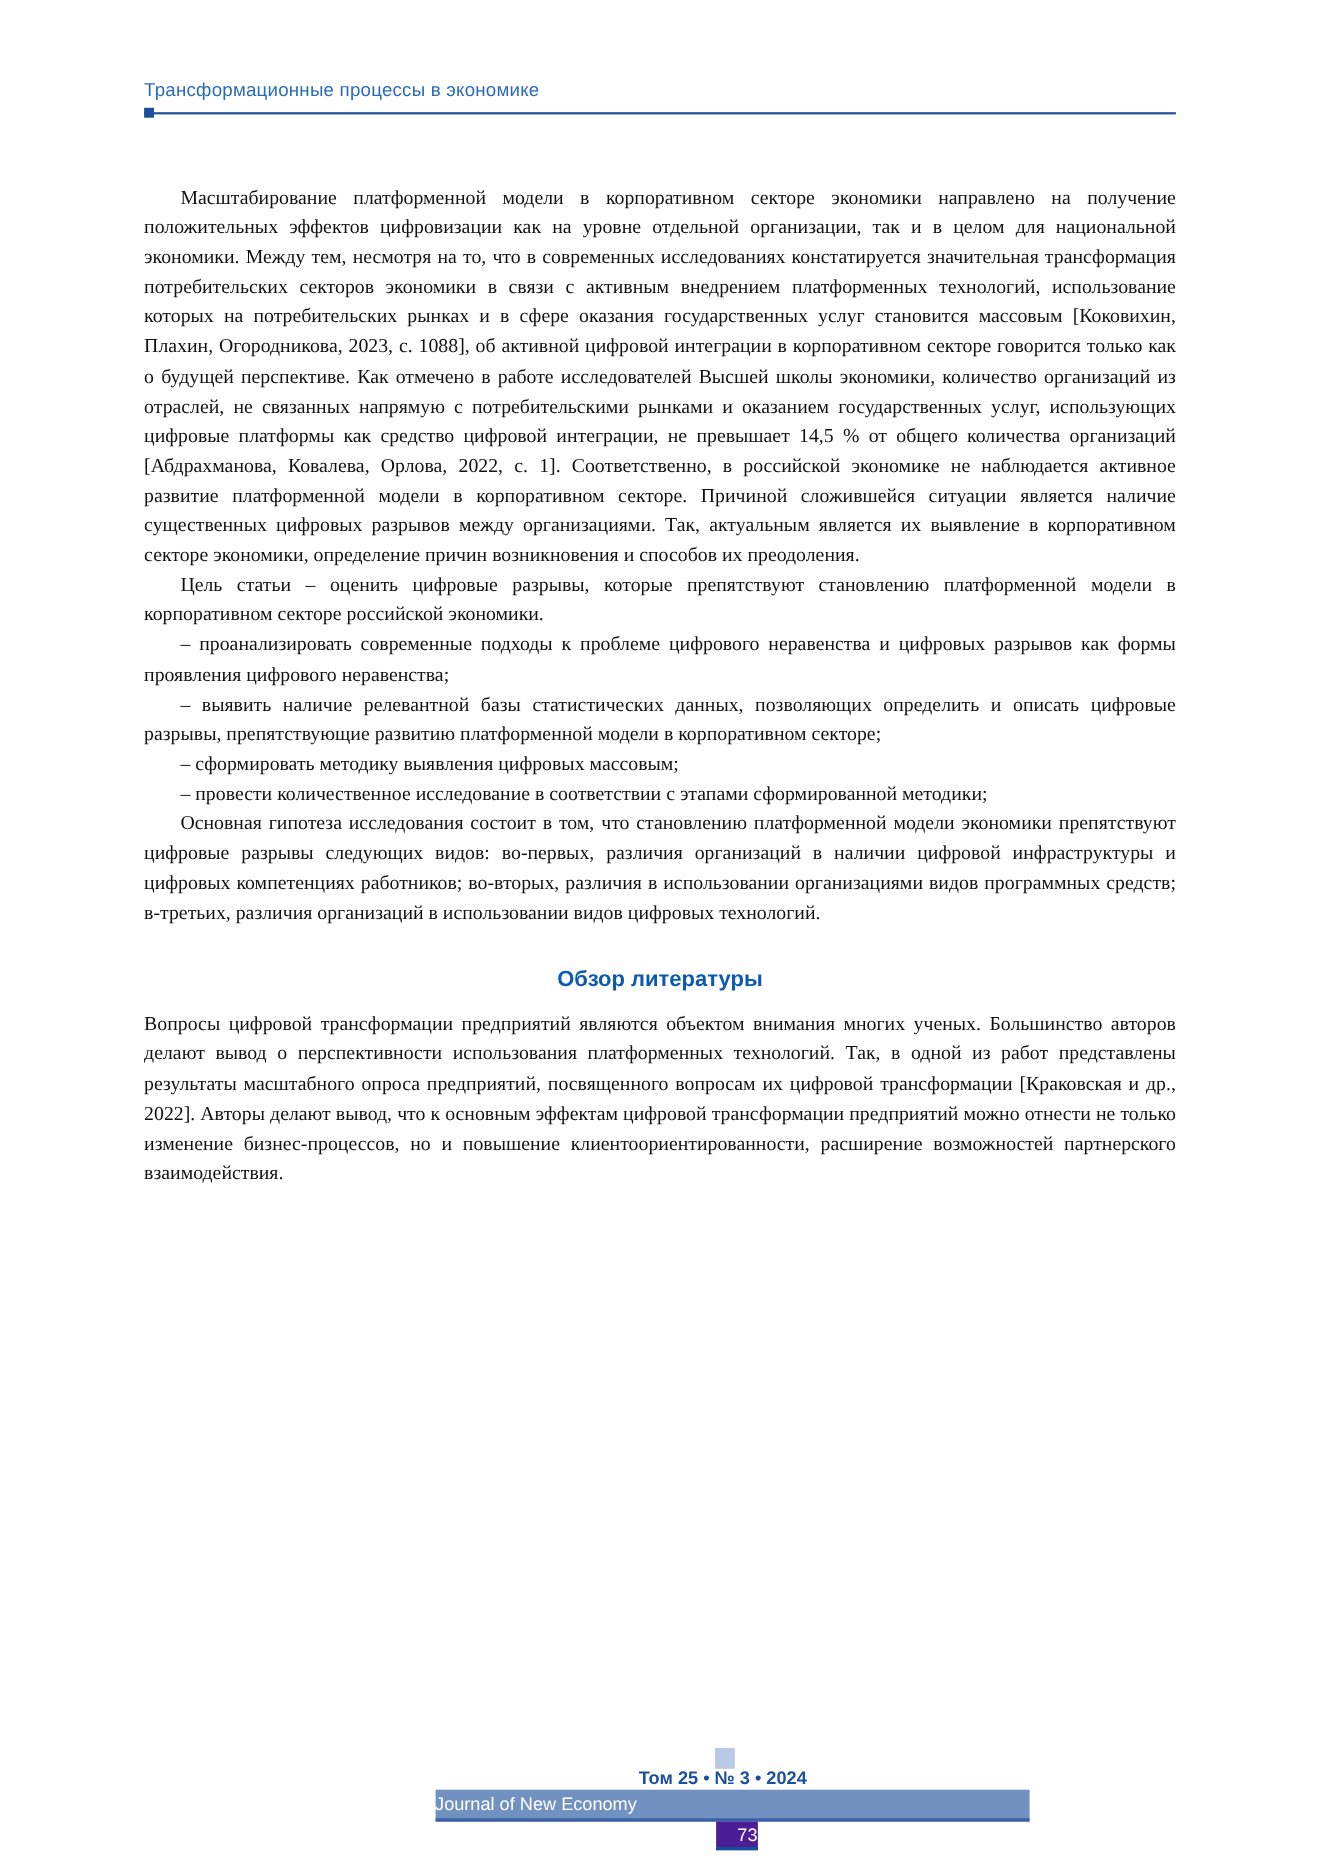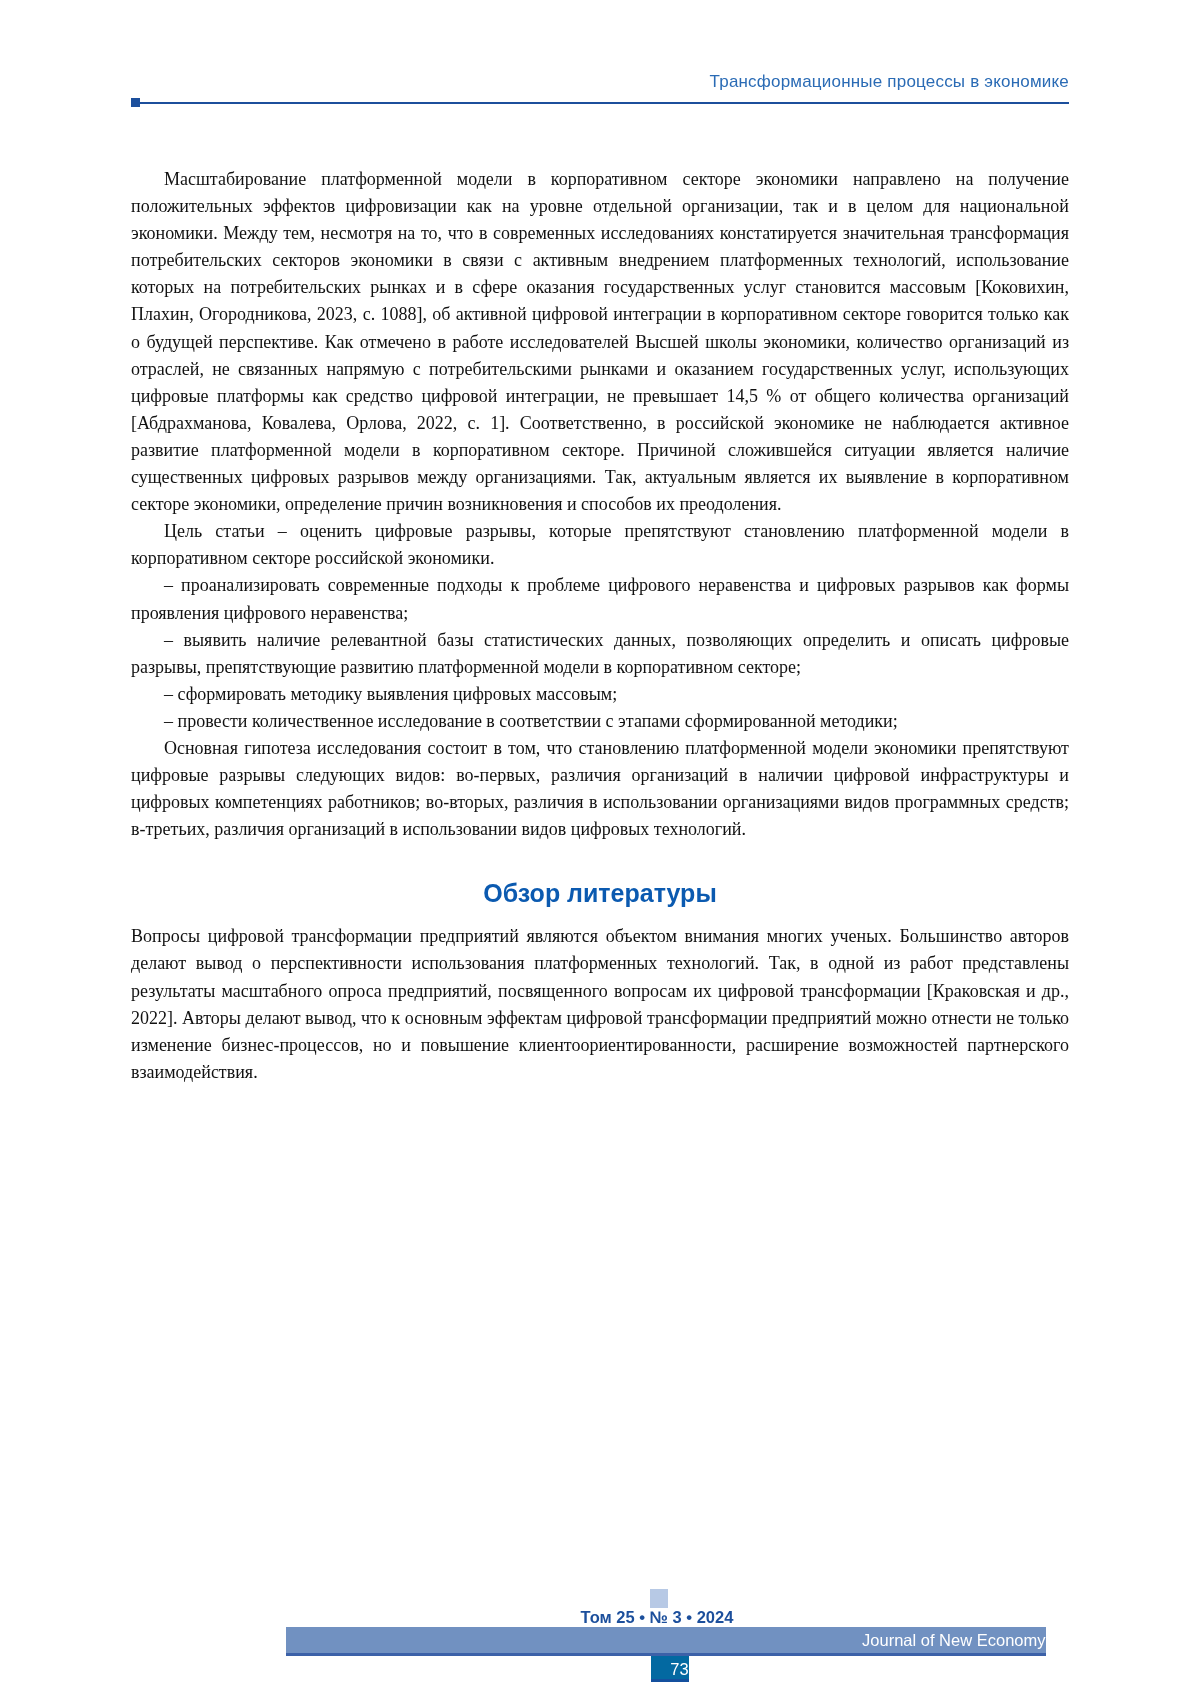--- a/index.html
+++ b/index.html
@@ -12,21 +12,21 @@
     color: #111111;
     overflow: hidden;
   }
 
   
   .page-header {
     position: absolute;
     top: 72px;
     left: 131px;
     width: 938px;
-    text-align: right;
+    text-align: left;
     font-family: "Liberation Sans", sans-serif;
     font-size: 17px;
     color: #2a6bb5;
     letter-spacing: 0.2px;
   }
   .header-rule {
     position: absolute;
     top: 101px;
     left: 131px;
     width: 938px;
@@ -61,21 +61,21 @@
     font-size: 18px;
     line-height: 27.1px;
     text-align: justify;
   }
   .article-body p.indent { text-indent: 33px; }
   .section-heading {
     margin: 36px 0 15px 0;
     text-align: center;
     font-family: "Liberation Sans", sans-serif;
     font-weight: bold;
-    font-size: 25px;
+    font-size: 20px;
     color: #0b5ab0;
   }
 
   
   .page-footer {
     position: absolute;
     top: 1589px;
     left: 131px;
     right: 0;
     height: 30px;
@@ -93,35 +93,35 @@
   }
   .vol-text {
     color: #1c4f9c;
     font-weight: bold;
     font-size: 16.5px;
     white-space: nowrap;
     margin-right: 17px;
     flex: none;
   }
   .journal-bar {
-    width: 760px;
+    width: 540px;
     height: 26px;
     flex: none;
     background: #7191c1;
     border-bottom: 3px solid #3c61a8;
     color: #ffffff;
     font-size: 16.5px;
-    text-align: right;
+    text-align: left;
     line-height: 26px;
   }
   .page-number-box {
     flex: 1;
     height: 26px;
     margin-left: 9px;
-    background: #0369a1;
+    background: #4c1d95;
     border-bottom: 3px solid #14509e;
     color: #ffffff;
     font-size: 16.5px;
     line-height: 26px;
     padding-left: 19px;
     box-sizing: border-box;
   }
 </style>
 </head>
 <body>

